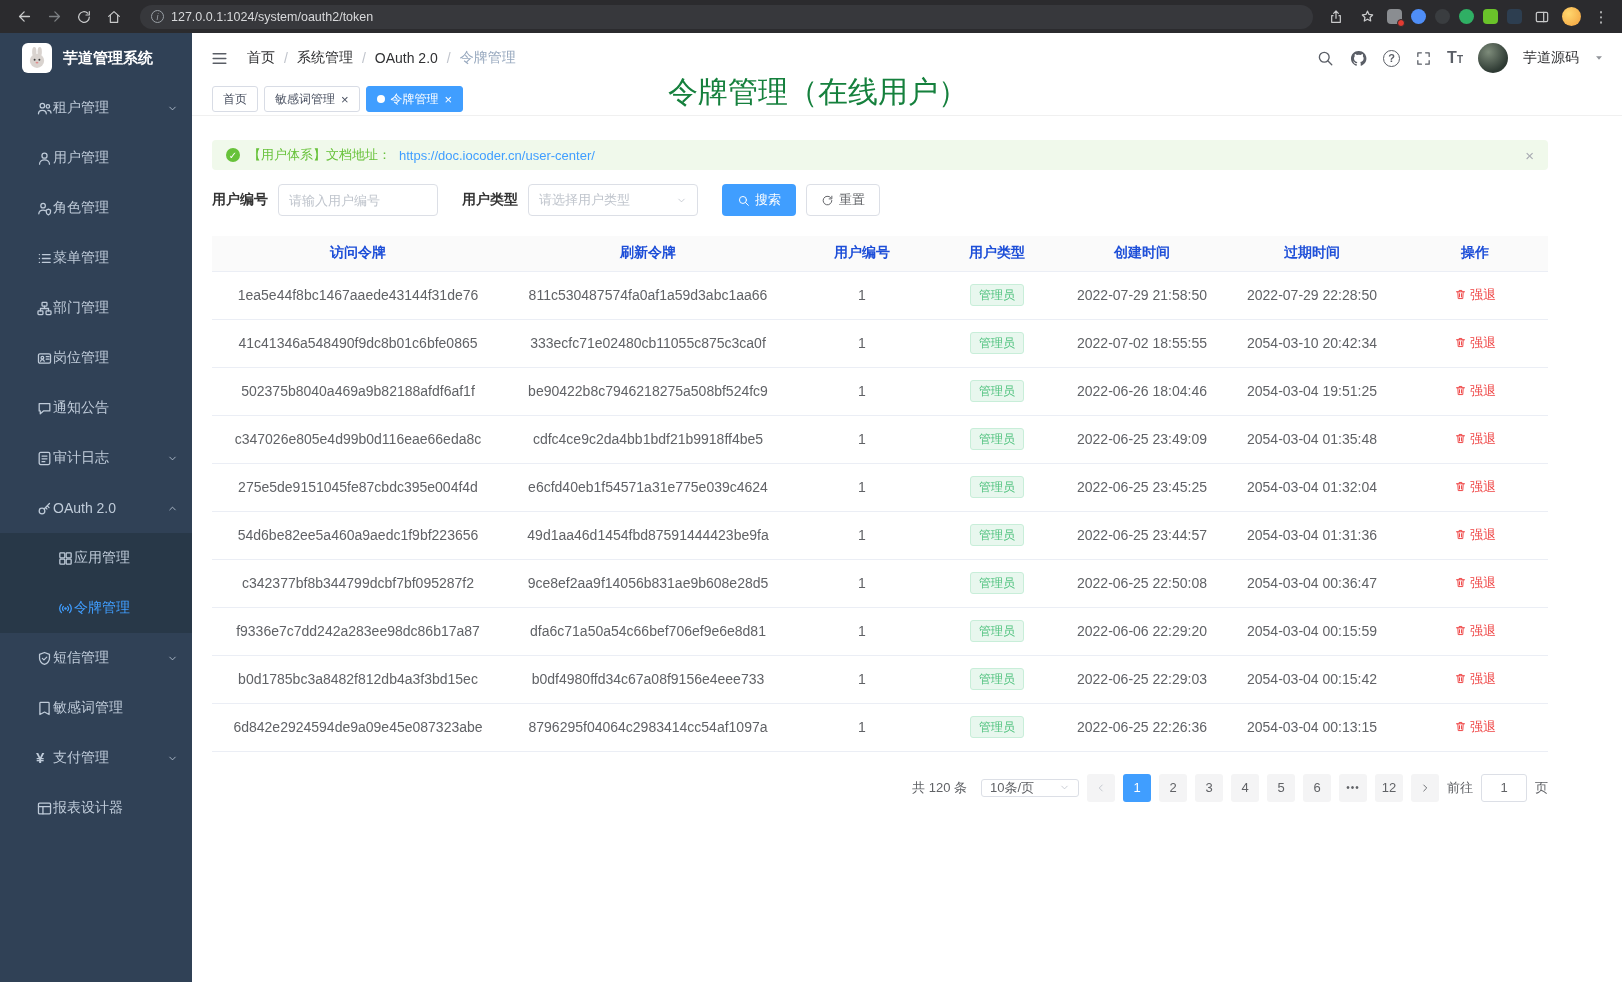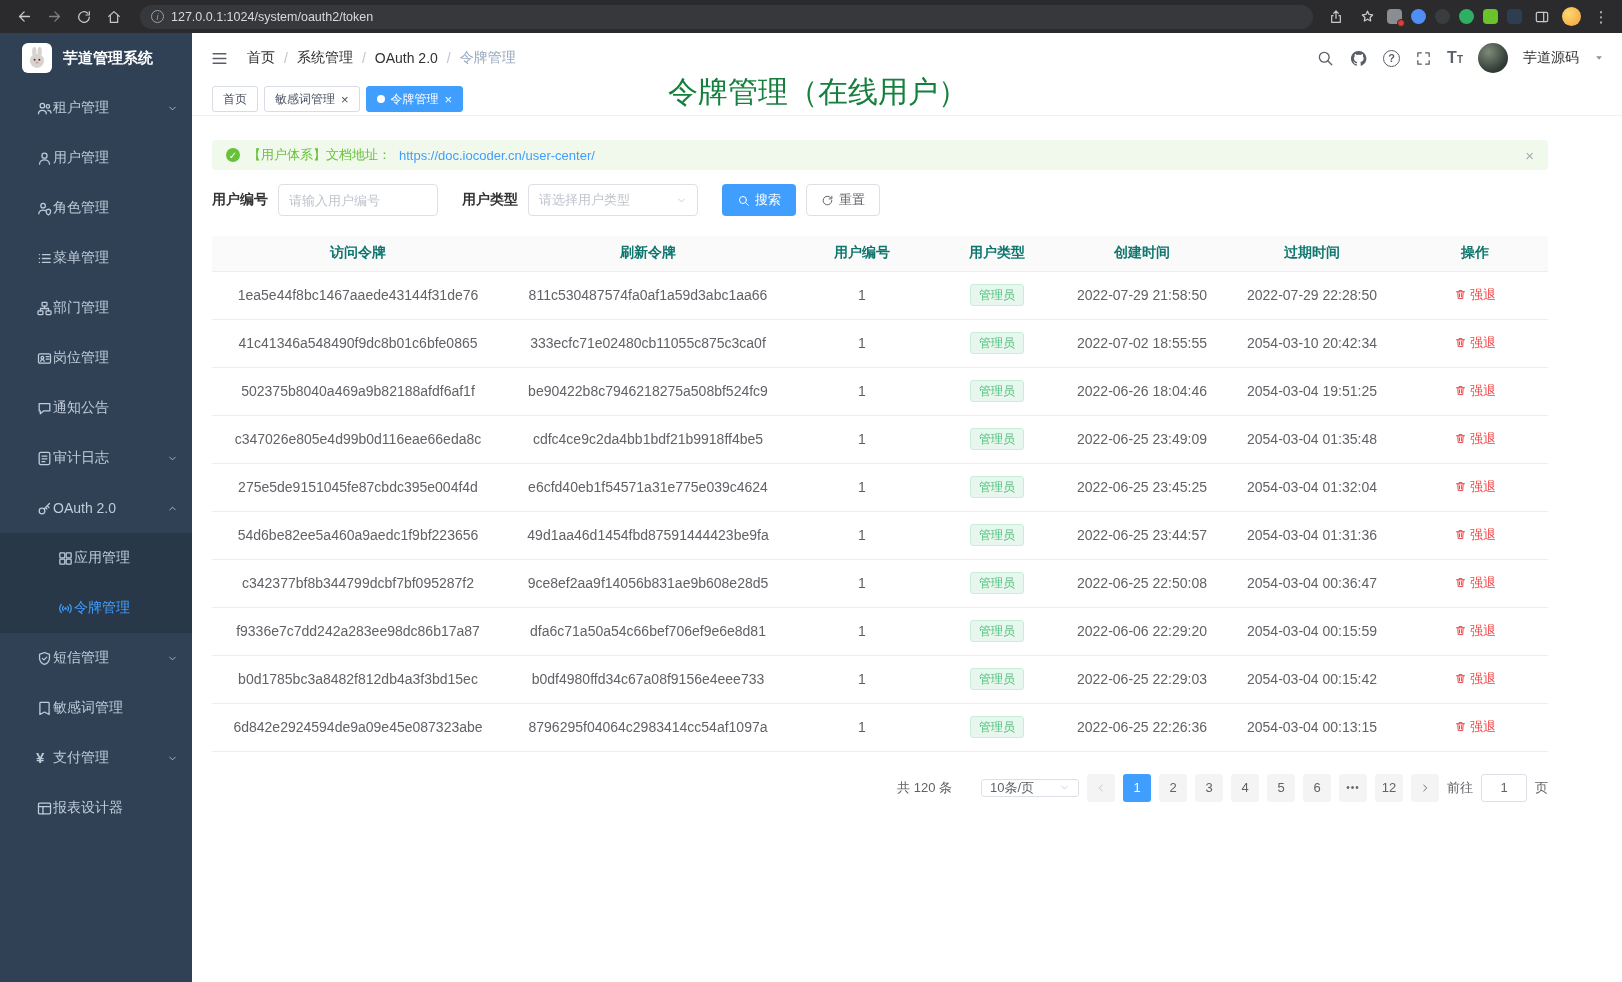--- a/index.html
+++ b/index.html
@@ -81,28 +81,28 @@
   .sel-ar{width:11px;height:11px;color:#c0c4cc}
   .sel-ar svg{width:11px;height:11px}
   .ml14{margin-left:14px}
   .btn{height:32px;border-radius:4px;display:inline-flex;align-items:center;gap:5px;padding:0 14px;font-size:13px;cursor:pointer;border:1px solid transparent;background:#fff}
   .btn-primary{background:#409eff;color:#fff}
   .btn-plain{border-color:#dcdfe6;color:#606266}
   .b-ic{width:13px;height:13px}
   .b-ic svg{width:13px;height:13px}
 
   table.tokens{margin-top:20px;width:100%;border-collapse:collapse;table-layout:fixed}
-  .tokens th{height:35px;background:#fafafa;font-size:14px;color:#0f766e;font-weight:600;border-bottom:1px solid #ebeef5;text-align:center}
+  .tokens th{height:35px;background:#fafafa;font-size:14px;color:#1d4ed8;font-weight:600;border-bottom:1px solid #ebeef5;text-align:center}
   .tokens td{height:48px;font-size:14px;color:#606266;text-align:center;border-bottom:1px solid #ebeef5;overflow:hidden;white-space:nowrap}
   .badge{display:inline-block;background:#e8f7ee;border:1px solid #c8eed9;color:#4fc27e;font-size:12px;padding:2px 8px;border-radius:3px;line-height:1.4}
   .kick{display:inline-flex;align-items:center;gap:3px;color:#ef4444;font-size:13px;cursor:pointer}
   .t-ic{width:13px;height:13px;stroke-width:1.6}
 
   .pager{margin-top:22px;display:flex;align-items:center;justify-content:flex-end;gap:8px;font-size:13px;color:#606266}
-  .ptotal{margin-right:21px;white-space:nowrap}
+  .ptotal{margin-right:6px;white-space:nowrap}
   .psel{width:98px;height:18px;border:1px solid #dcdfe6;border-radius:3px;display:flex;align-items:center;justify-content:space-between;padding:0 8px;color:#606266;cursor:pointer;flex:none}
   .pbtn{min-width:28px;height:28px;background:#f4f4f5;border:none;border-radius:3px;display:inline-flex;align-items:center;justify-content:center;font-size:13px;color:#606266;cursor:pointer;font-family:inherit}
   .pbtn.active{background:#409eff;color:#fff}
   .pbtn .parr{width:12px;height:12px}
   .pbtn .parr svg{width:12px;height:12px}
   .pbtn.disabled{color:#c0c4cc}
   .pbtn.dots{font-size:10px;letter-spacing:1px}
   .goto{white-space:nowrap}
   .goto-input{width:46px;height:28px;border:1px solid #dcdfe6;border-radius:3px;text-align:center;font-size:13px;color:#606266;outline:none}
 </style>

